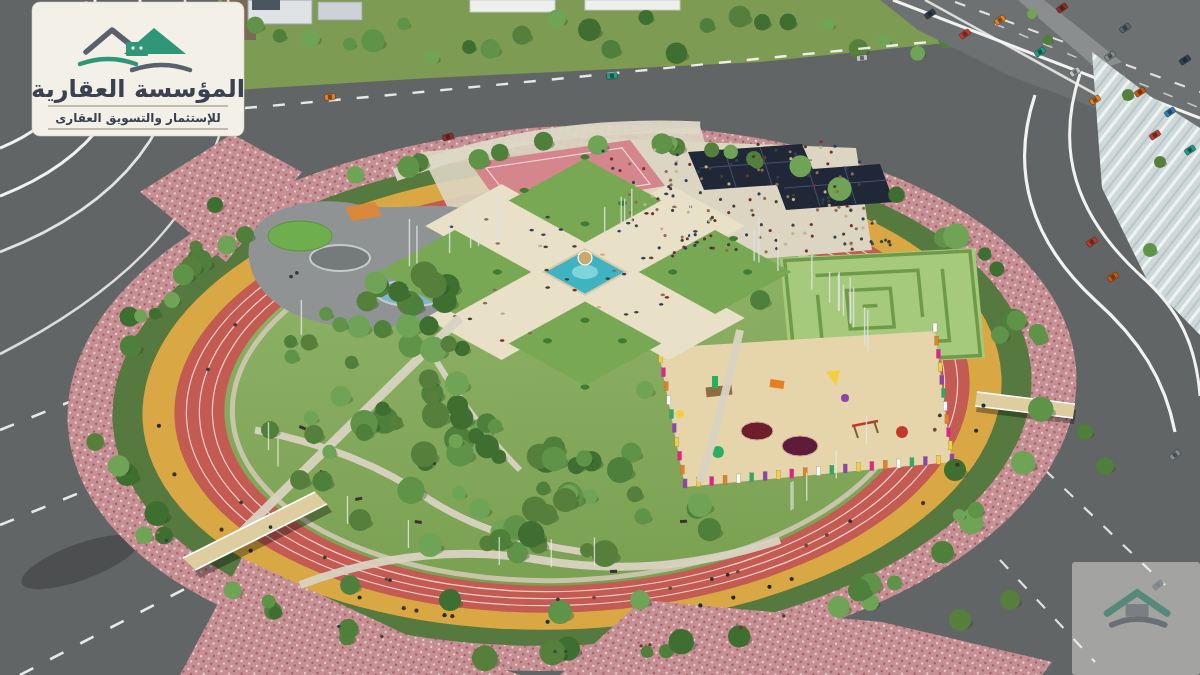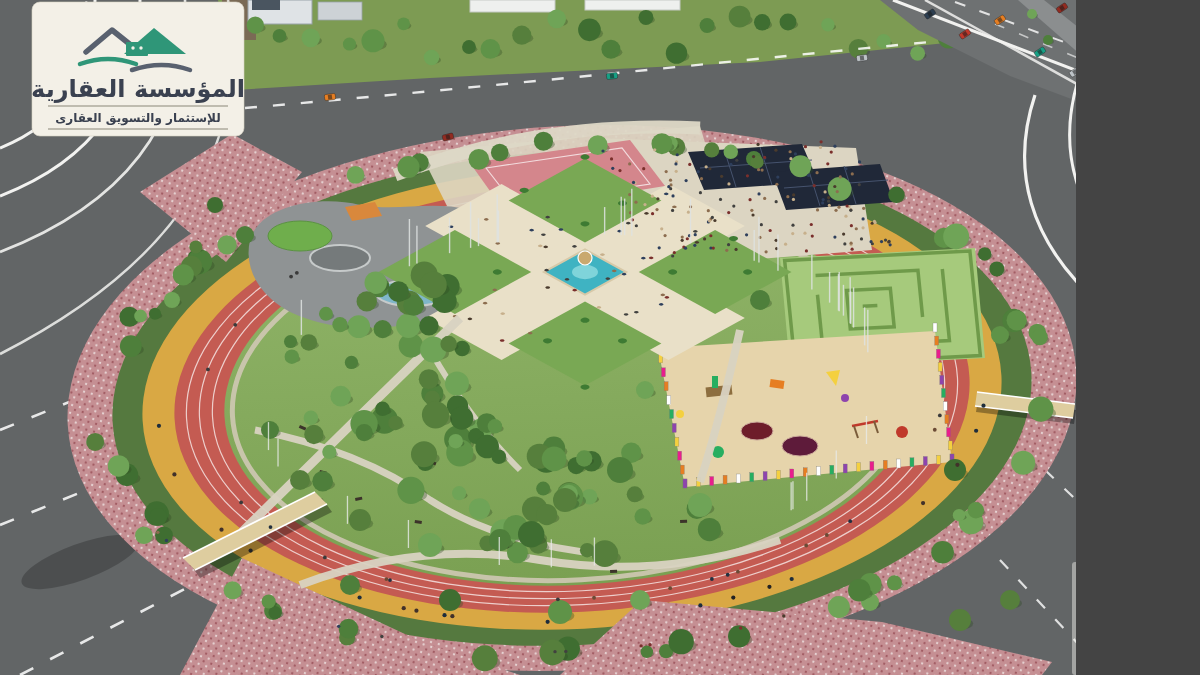--- a/index.html
+++ b/index.html
@@ -1,16 +1,16 @@
 <!DOCTYPE html>
 <html><head>
 <meta charset="utf-8">
 <style>
   html,body{margin:0;padding:0;background:#444;}
-  #stage{width:1076px;height:675px;position:relative;overflow:hidden;font-family:"DejaVu Sans",sans-serif;}
+  #stage{width:1200px;height:675px;position:relative;overflow:hidden;font-family:"DejaVu Sans",sans-serif;}
   svg text{font-family:"DejaVu Sans",sans-serif;}
 </style>
 </head>
 <body>
 
 <div id="stage">
 <svg width="1200" height="675" viewBox="0 0 1200 675">
   <defs>
     <pattern id="mosaic" width="8" height="8" patternUnits="userSpaceOnUse" patternTransform="rotate(18)">
       <rect width="8" height="8" fill="#c58f93"></rect>

